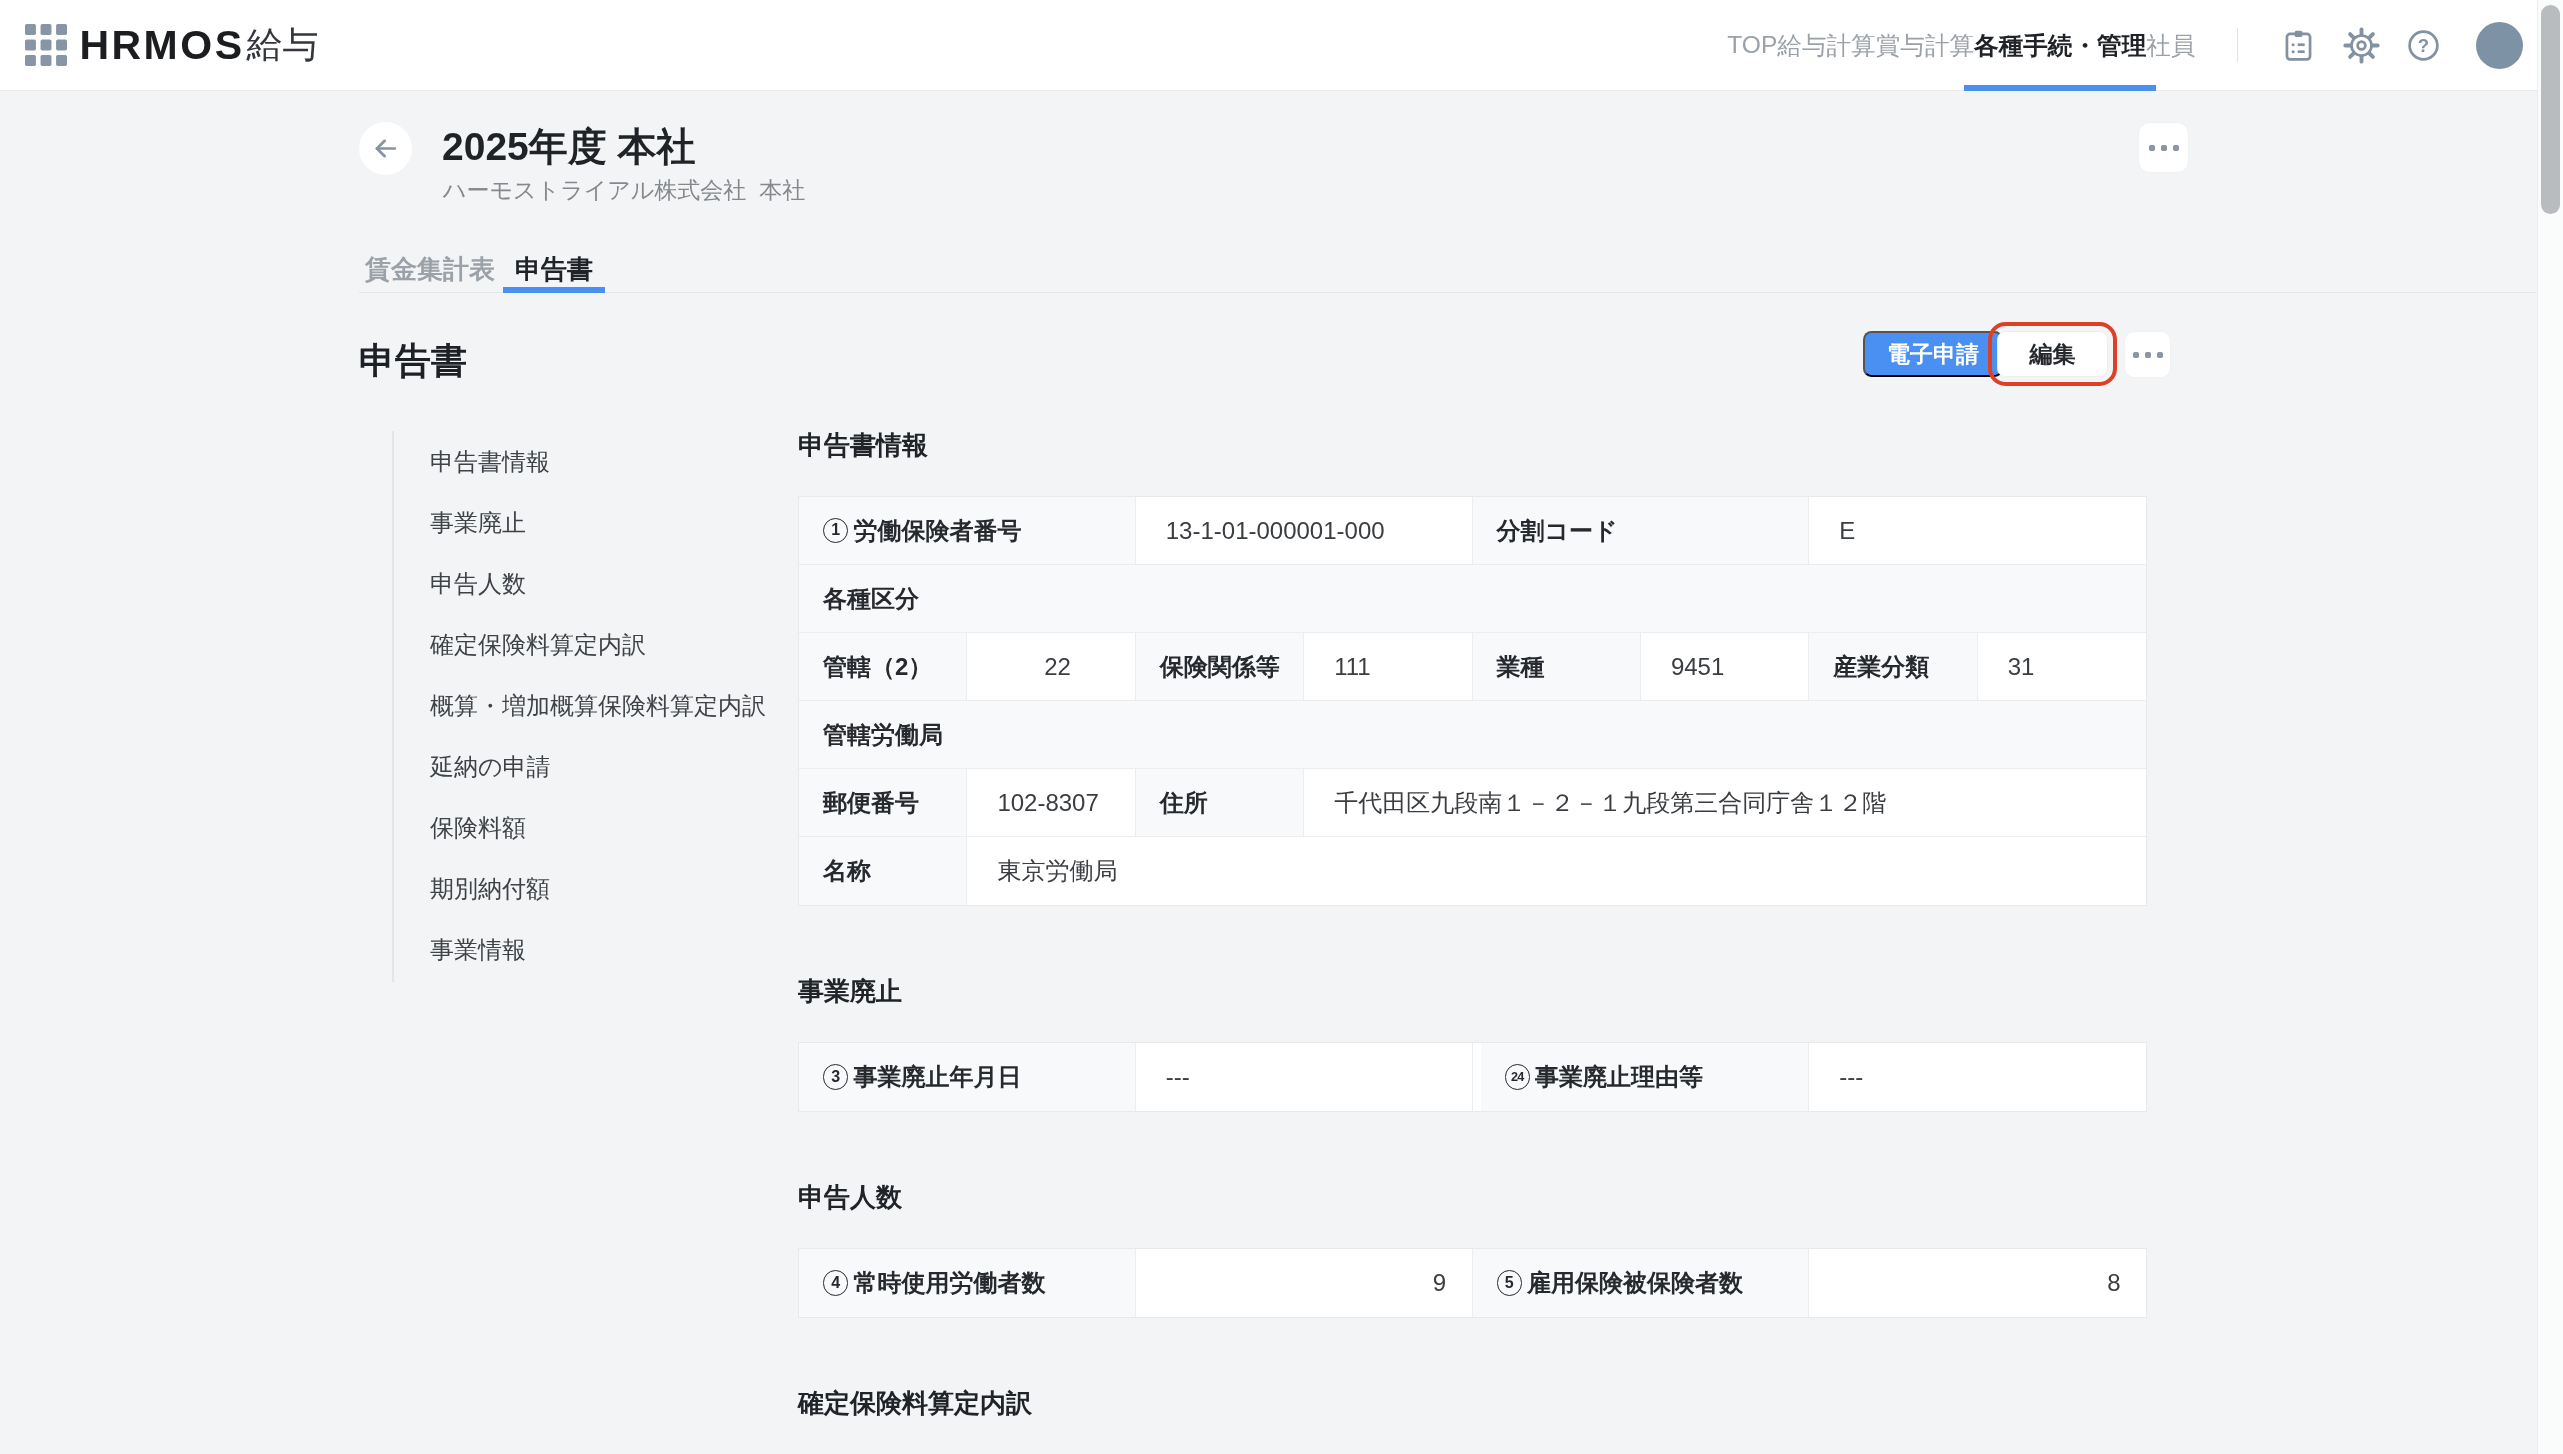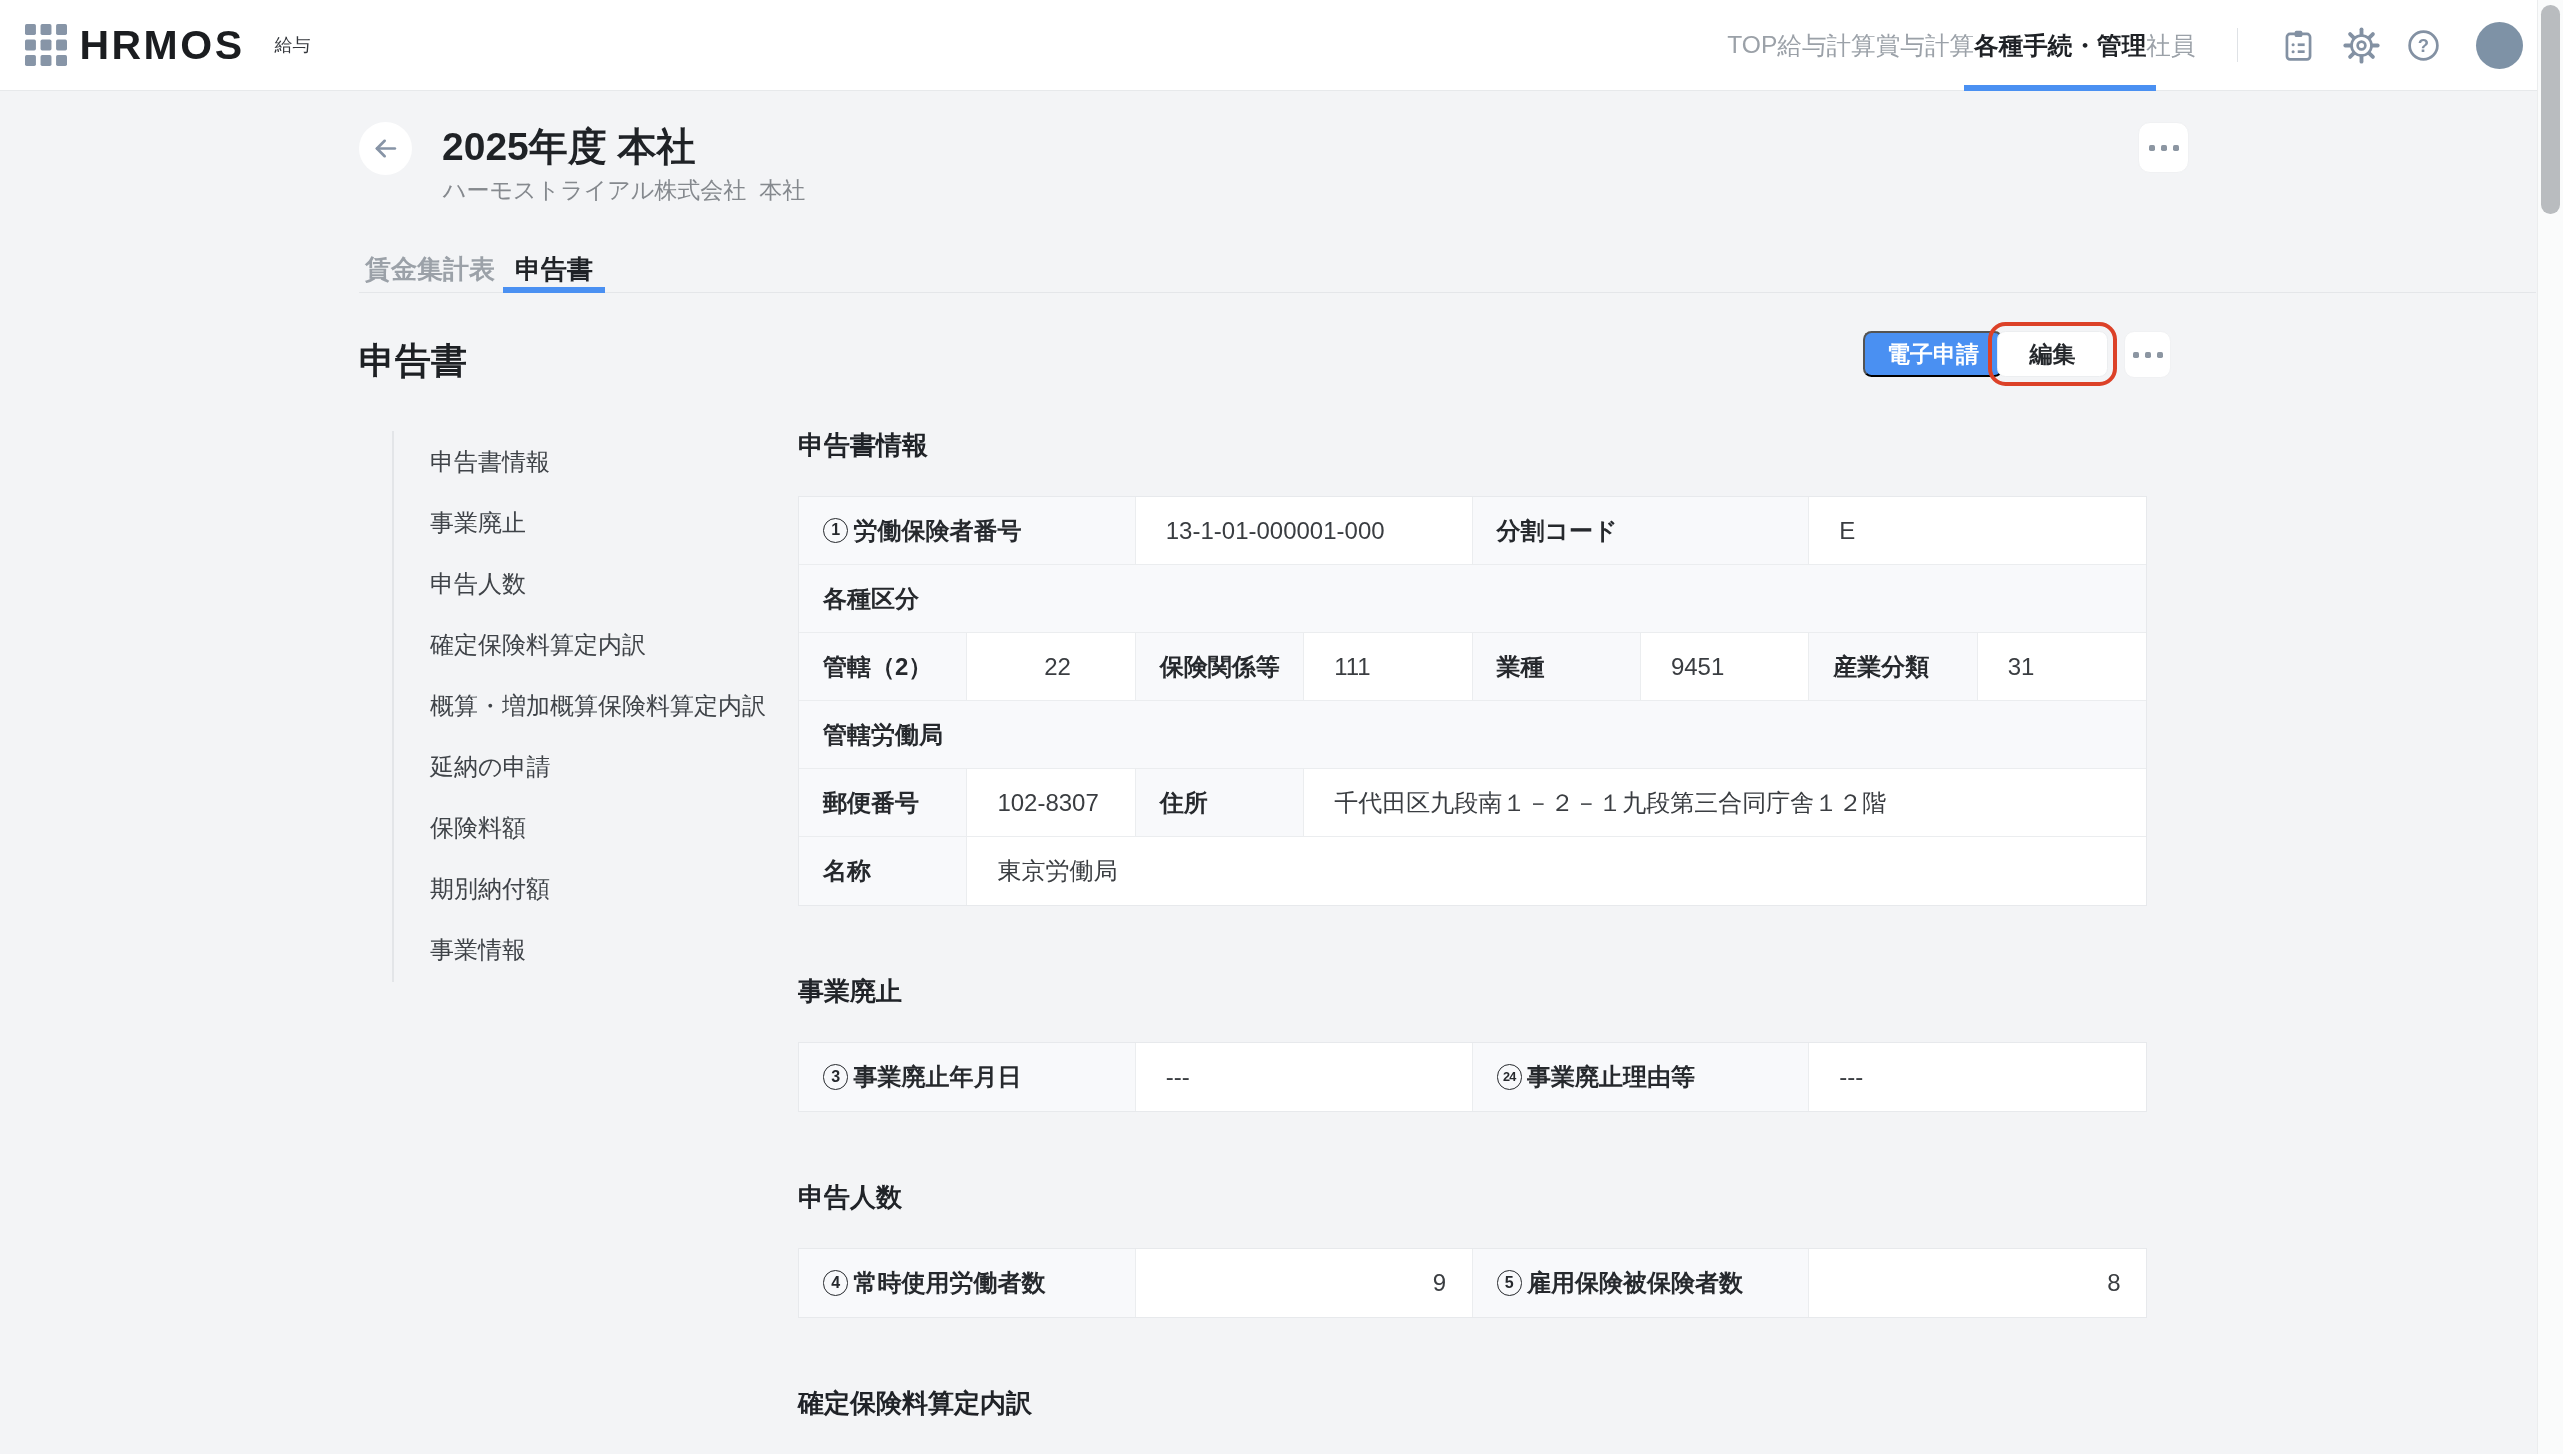--- a/index.html
+++ b/index.html
@@ -10,21 +10,21 @@
     font-size:24px;
   }
   
   .topbar {
     position:absolute; left:0; top:0; width:2563px; height:91px;
     background:#ffffff; border-bottom:0.8px solid #e7e9eb;
     display:flex; align-items:center; padding:0 40px 0 25.4px; z-index:5;
   }
   .grid-icon { width:42px; height:42px; flex:0 0 auto; }
   .logo { font-size:41px; font-weight:bold; letter-spacing:2.5px; color:#1b1d20; margin-left:12px; }
-  .product { font-size:18px; color:#33363b; margin-left:30px; }
+  .product { font-size:36px; color:#33363b; margin-left:2px; }
   .nav { display:flex; align-items:center; margin-left:auto; height:91px; }
   .nav-item { position:relative; height:91px; display:flex; align-items:center;
     font-size:24.6px; color:#9ba1a8; cursor:pointer; white-space:nowrap; }
   .nav-item.active { color:#1f2226; font-weight:bold; }
   .nav-item.active::after { content:""; position:absolute; left:-10.2px; right:-10.2px; bottom:0;
     height:6px; background:#4a90f2; }
   .topbar-divider { width:0.8px; height:34px; background:#dfe2e6; margin:0 42px 0 42px; }
   .topbar-icons { display:flex; align-items:center; gap:25.4px; }
   .icon-btn { width:37px; height:37px; display:flex; align-items:center; justify-content:center; cursor:pointer; }
   .avatar { width:47px; height:47px; border-radius:50%; background:#7e92a6; margin-left:34px; cursor:pointer; flex:0 0 auto; }
@@ -264,21 +264,21 @@
     </div>
     <h3>事業廃止</h3>
     <div class="data-table">
       <div class="cell label last-row" style="grid-column: span 2;">
         <span class="circle-num">3</span>
         <span>事業廃止年月日</span>
       </div>
       <div class="cell value last-row" style="grid-column: span 2;">
         <span>---</span>
       </div>
-      <div class="cell label last-row" style="grid-column: span 2;">
+      <div class="cell label last-row" style="grid-column: span 2; margin-left: 8px;">
         <span class="circle-num two-digit">24</span>
         <span>事業廃止理由等</span>
       </div>
       <div class="cell value last-col last-row" style="grid-column: span 2;">
         <span>---</span>
       </div>
     </div>
     <h3>申告人数</h3>
     <div class="data-table">
       <div class="cell label last-row" style="grid-column: span 2;">

